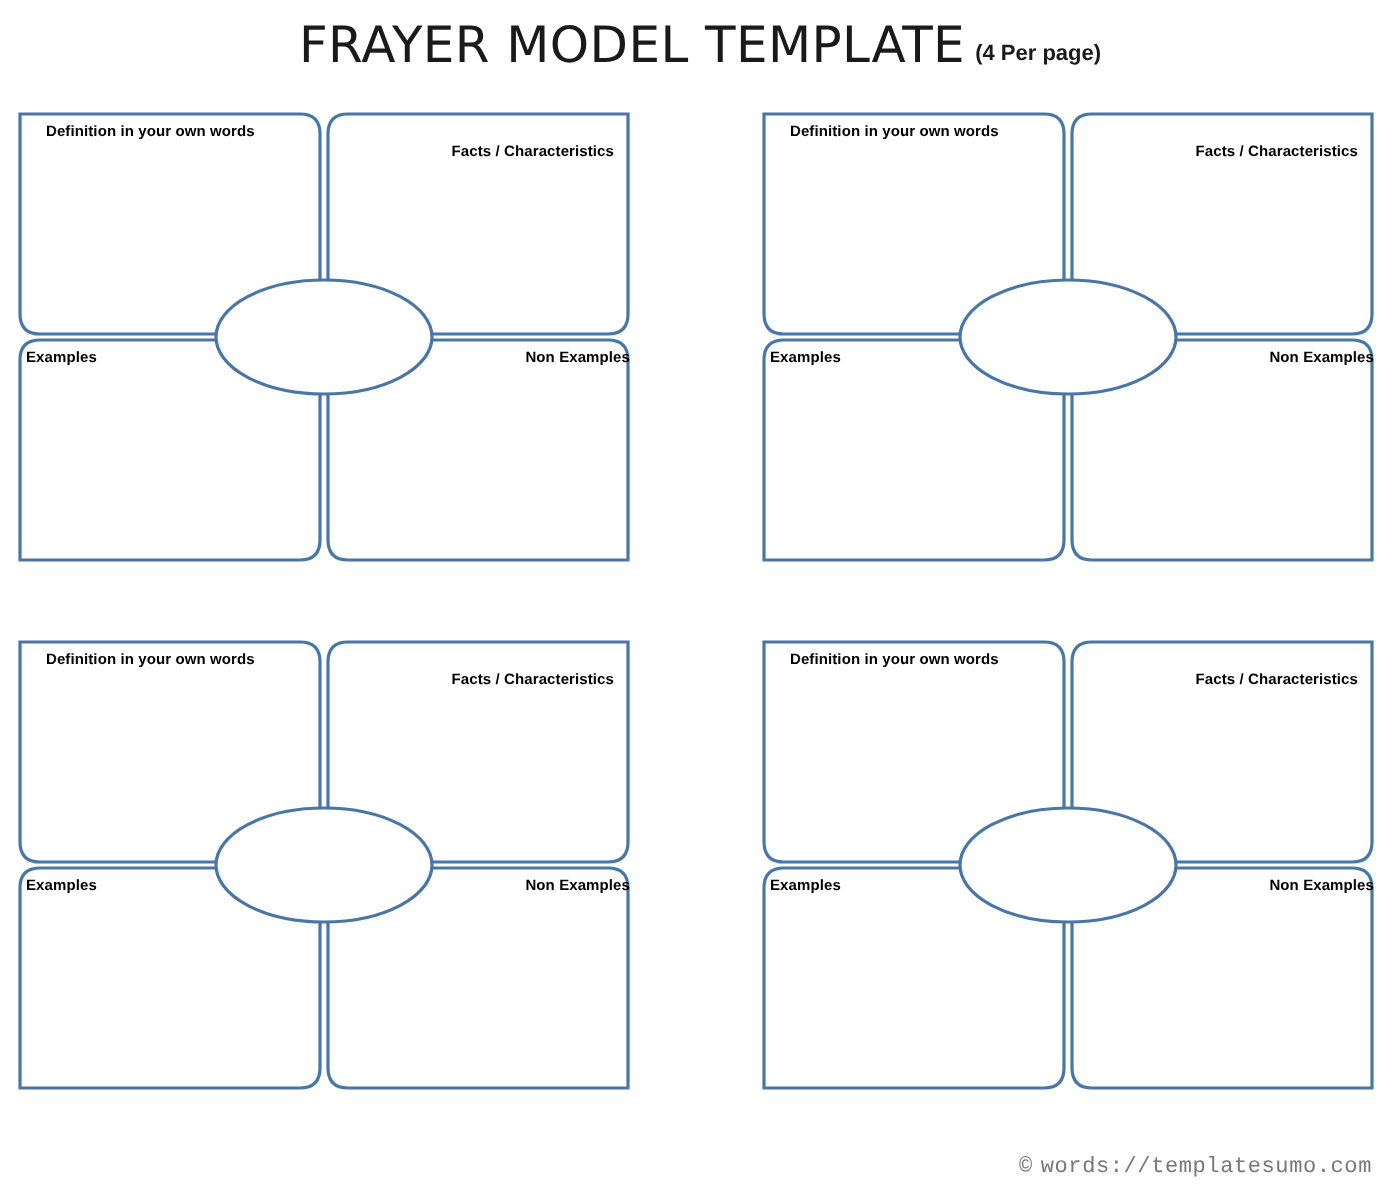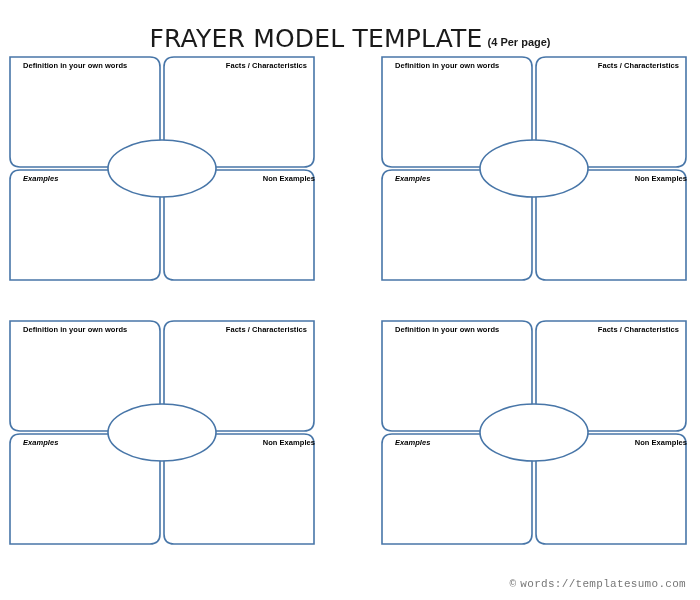--- a/index.html
+++ b/index.html
@@ -16,21 +16,20 @@
   }
 
   
   #page-title {
     position: absolute;
     left: 0;
     top: 8px;
     width: 700px;
     text-align: center;
     white-space: nowrap;
-    margin-top: 16px;
   }
   #page-title .main-title {
     font-family: "DejaVu Sans", sans-serif;
     font-size: 25px;
     font-weight: 400;
     color: #1a1a1a;
     letter-spacing: 0.2px;
   }
   #page-title .sub-title {
     font-family: "Liberation Sans", sans-serif;
@@ -72,22 +71,22 @@
   .quad-label {
     position: absolute;
     font-family: "Liberation Sans", sans-serif;
     font-size: 7.5px;
     font-weight: bold;
     color: #000000;
     white-space: nowrap;
     letter-spacing: 0.05px;
   }
   .quad-label.definition   { left: 14px;  top: 5px; }
-  .quad-label.facts        { right: 8px;  top: 5px; text-align: center; }
-  .quad-label.examples     { left: 14px;  top: 118px; font-style: italic; }
+  .quad-label.facts        { right: 8px;  top: 15px; text-align: center; }
+  .quad-label.examples     { left: 4px;  top: 118px; }
   .quad-label.non-examples { right: 0;  top: 118px; }
 
   
   #footer {
     position: absolute;
     right: 14px;
     bottom: 10px;
     font-family: "Liberation Mono", monospace;
     font-size: 11px;
     color: #777777;

